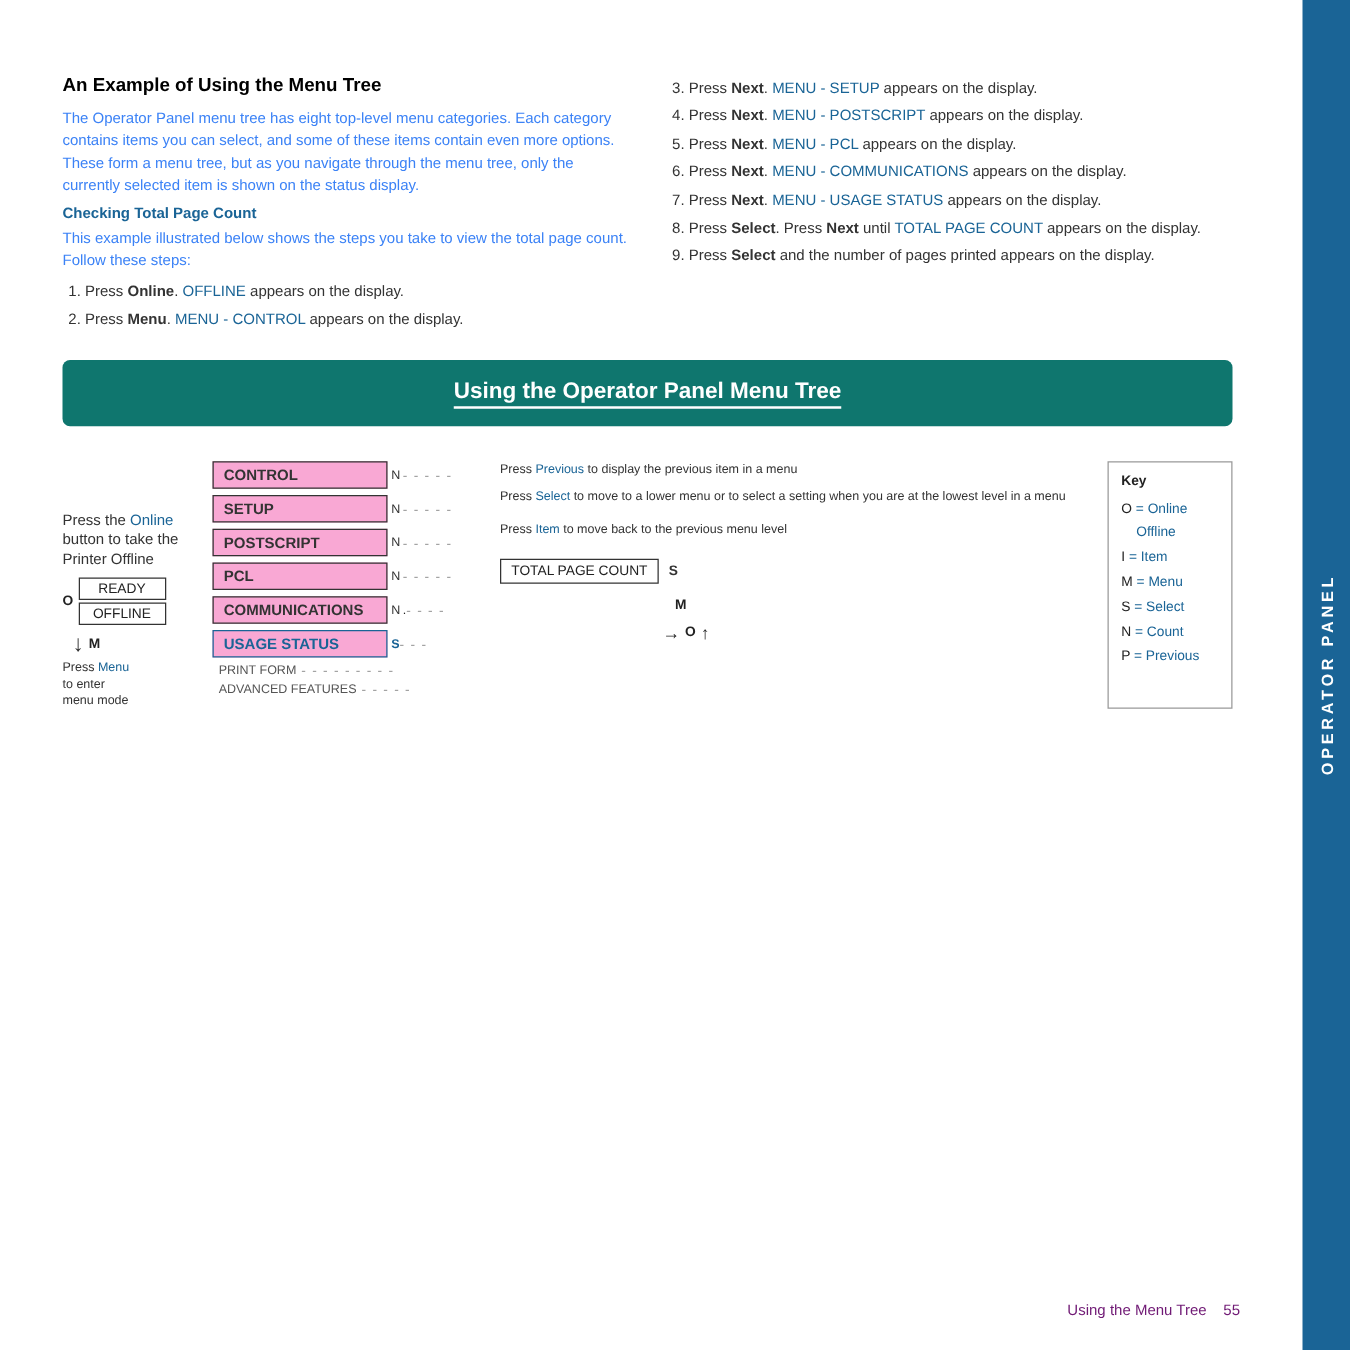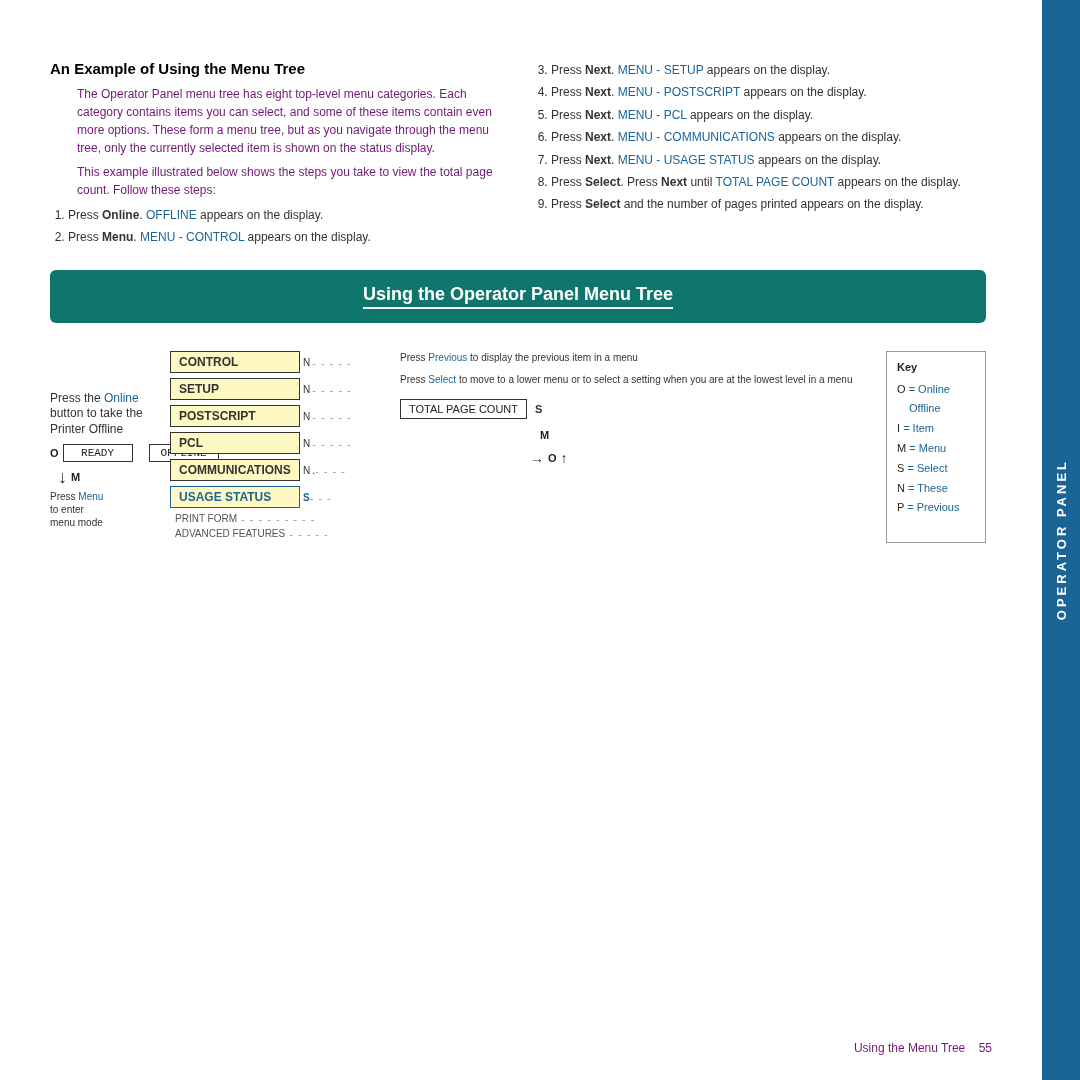--- a/index.html
+++ b/index.html
@@ -67,22 +67,21 @@
     }
     .section-subtitle {
       font-size: 12px;
       font-weight: bold;
       color: #1a6496;
       margin-bottom: 4px;
     }
     .body-text {
       font-size: 12px;
       line-height: 1.5;
-      color: #701a75;
-      margin-left: 27px;
+      color: #3b82f6;
     }
     .body-text p {
       margin-bottom: 6px;
     }
     .blue-link {
       color: #1a6496;
       font-weight: normal;
     }
     .bold { font-weight: bold; }
 
@@ -132,25 +131,25 @@
     }
     .key-box-title { font-weight: bold; margin-bottom: 2px; }
 
     
     .menu-box {
       border: 1.5px solid #333;
       padding: 3px 8px;
       font-size: 12px;
       font-weight: bold;
       color: #333;
-      background: #fef9c3;
+      background: #f9a8d4;
       white-space: nowrap;
       position: relative;
       margin-bottom: 2px;
-      width: 130px;
+      width: 140px;
     }
     .menu-box.highlighted {
       border-color: #1a6496;
       color: #1a6496;
     }
 
     
     .state-box {
       border: 1.5px solid #333;
       padding: 2px 8px;
@@ -213,20 +212,21 @@
 
 <div class="main-content">
 
   <div class="top-section">
 
     <div class="left-col">
       <div class="section-title">An Example of Using the Menu Tree</div>
       <div class="body-text">
         <p>The Operator Panel menu tree has eight top-level menu categories. Each category contains items you can select, and some of these items contain even more options. These form a menu tree, but as you navigate through the menu tree, only the currently selected item is shown on the status display.</p>
       </div>
+      <div class="section-subtitle">Checking Total Page Count</div>
       <div class="body-text">
         <p>This example illustrated below shows the steps you take to view the total page count. Follow these steps:</p>
       </div>
       <ol>
         <li>Press <span class="bold">Online</span>. <span class="blue-link">OFFLINE</span> appears on the display.</li>
         <li>Press <span class="bold">Menu</span>. <span class="blue-link">MENU - CONTROL</span> appears on the display.</li>
       </ol>
     </div>
 
     <div class="right-col">
@@ -249,21 +249,21 @@
   </div>
 
   <div class="diag-wrapper">
     <div class="diagram-area">
 
       <div style="display:flex; flex-direction:column; width:110px; flex-shrink:0; position:relative; padding-top:40px;">
         <div style="font-size:12px; color:#333; margin-bottom:6px; line-height:1.3;">Press the <span style="color:#1a6496;">Online</span><br>button to take the<br>Printer Offline</div>
 
         <div style="display:flex; align-items:center; gap:4px; margin-bottom:2px;">
           <span style="font-size:11px; font-weight:bold;">O</span>
-          <div style="display:flex; flex-direction:row; gap:16px;font-family:Liberation Mono, monospace;">
+          <div style="display:flex; flex-direction:column; gap:2px;">
             <div class="state-box" style="font-size:11px;">READY</div>
             <div class="state-box" style="font-size:11px;">OFFLINE</div>
           </div>
         </div>
 
         <div style="display:flex; align-items:center; gap:4px; margin-top:4px; padding-left:8px;">
           <span style="font-size:18px; color:#333; line-height:1;">↓</span>
           <span style="font-size:11px; font-weight:bold;">M</span>
         </div>
         <div style="font-size:10px; color:#333; margin-top:4px; line-height:1.3;">Press <span style="color:#1a6496;">Menu</span><br>to enter<br>menu mode</div>
@@ -319,20 +319,23 @@
         </div>
       </div>
 
       <div style="display:flex; flex-direction:column; flex:1;">
 
         <div style="font-size:10px; color:#333; line-height:1.4; margin-bottom:8px;">
           Press <span style="color:#1a6496;">Previous</span> to display the previous item in a menu
         </div>
         <div style="font-size:10px; color:#333; line-height:1.4; margin-bottom:12px;">
           Press <span style="color:#1a6496;">Select</span> to move to a lower menu or to select a setting when you are at the lowest level in a menu
+        </div>
+        <div style="font-size:10px; color:#333; line-height:1.4; margin-bottom:16px;">
+          Press <span style="color:#1a6496;">Item</span> to move back to the previous menu level
         </div>
 
         <div style="display:flex; align-items:center; gap:8px; margin-bottom:8px;">
           <div class="tpc-box">TOTAL PAGE COUNT</div>
           <span style="font-size:11px; font-weight:bold; color:#333;">S</span>
         </div>
 
         <div style="padding-left:140px; margin-bottom:8px;">
           <span style="font-size:11px; font-weight:bold;">M</span>
         </div>
@@ -344,21 +347,21 @@
         </div>
       </div>
 
       <div class="key-box">
         <div class="key-box-title">Key</div>
         <div>O <span style="color:#1a6496;">= Online</span></div>
         <div style="padding-left:12px;"><span style="color:#1a6496;">Offline</span></div>
         <div>I  <span style="color:#1a6496;">= Item</span></div>
         <div>M <span style="color:#1a6496;">= Menu</span></div>
         <div>S  <span style="color:#1a6496;">= Select</span></div>
-        <div>N <span style="color:#1a6496;">= These</span></div>
+        <div>N <span style="color:#1a6496;">= Count</span></div>
         <div>P  <span style="color:#1a6496;">= Previous</span></div>
       </div>
 
     </div>
   </div>
 
   <div class="footer">
     <span>Using the Menu Tree</span>&nbsp;&nbsp;&nbsp;
     <span>55</span>
   </div>

